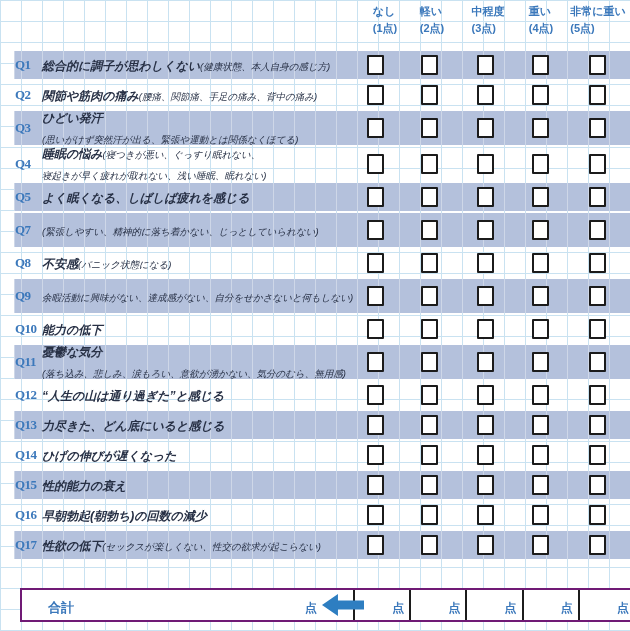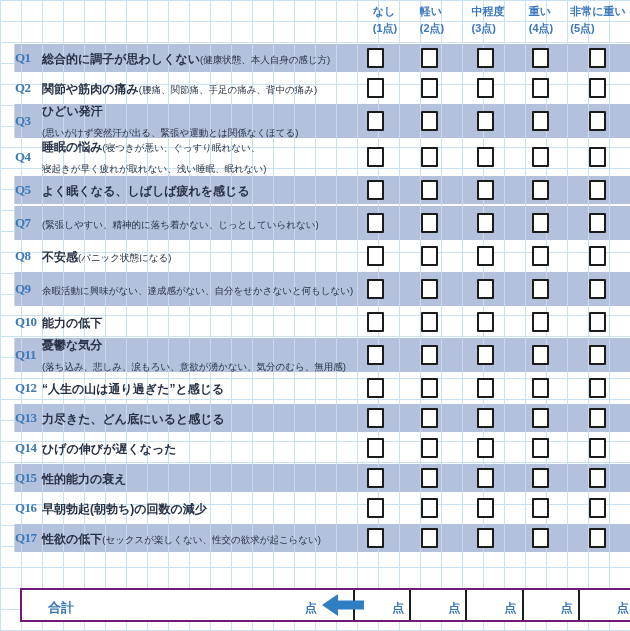--- a/index.html
+++ b/index.html
@@ -13,37 +13,37 @@
     background-size:21px 21px;
   }
   
   .colhead{
     position:absolute;top:3px;transform:translateX(-50%);
     color:#3b78bb;font-weight:700;font-size:11px;line-height:1.5;
     white-space:nowrap;
   }
   .ch1{left:385px}.ch2{left:432px}.ch3{left:488px}.ch4{left:541px}.ch5{left:598px}
   
-  #rows{position:absolute;top:44px;left:0;width:630px;}
+  #rows{position:absolute;top:51px;left:0;width:630px;}
   .row{position:relative;width:630px;height:28px;margin-bottom:2px;}
   .row.tall{height:34px;}
   .row .shade{position:absolute;top:0;bottom:0;left:14px;right:0;}
   .row.shaded .shade{
     background:repeating-linear-gradient(90deg,rgba(255,255,255,.35) 0,rgba(255,255,255,.35) 1px,transparent 1px,transparent 21px),#b4c1dc;
     background-position:7px 0;
   }
   .qid{
     position:absolute;left:15px;top:50%;transform:translateY(-50%);
     width:27px;color:#3b78bb;font-family:"Liberation Serif","DejaVu Serif",serif;
     font-weight:700;font-size:13px;letter-spacing:-0.5px;
   }
   .qbody{
     position:absolute;left:42px;top:0;bottom:0;right:268px;
     display:flex;flex-direction:column;justify-content:center;
-    color:#273045;white-space:nowrap;line-height:1.3;
+    color:#273045;white-space:nowrap;line-height:1.3;font-style:italic;
   }
   .qbody .t{font-size:12px;font-weight:700;}
   .qbody .n{font-size:9.5px;font-weight:500;}
   .cb{
     position:absolute;top:50%;transform:translateY(-50%);
     width:17px;height:20px;box-sizing:border-box;
     border:2.5px solid #1b1b1b;border-radius:1px;background:#fff;cursor:pointer;
   }
   .cb0{left:367px}.cb1{left:421px}.cb2{left:477px}.cb3{left:532px}.cb4{left:589px}
   

